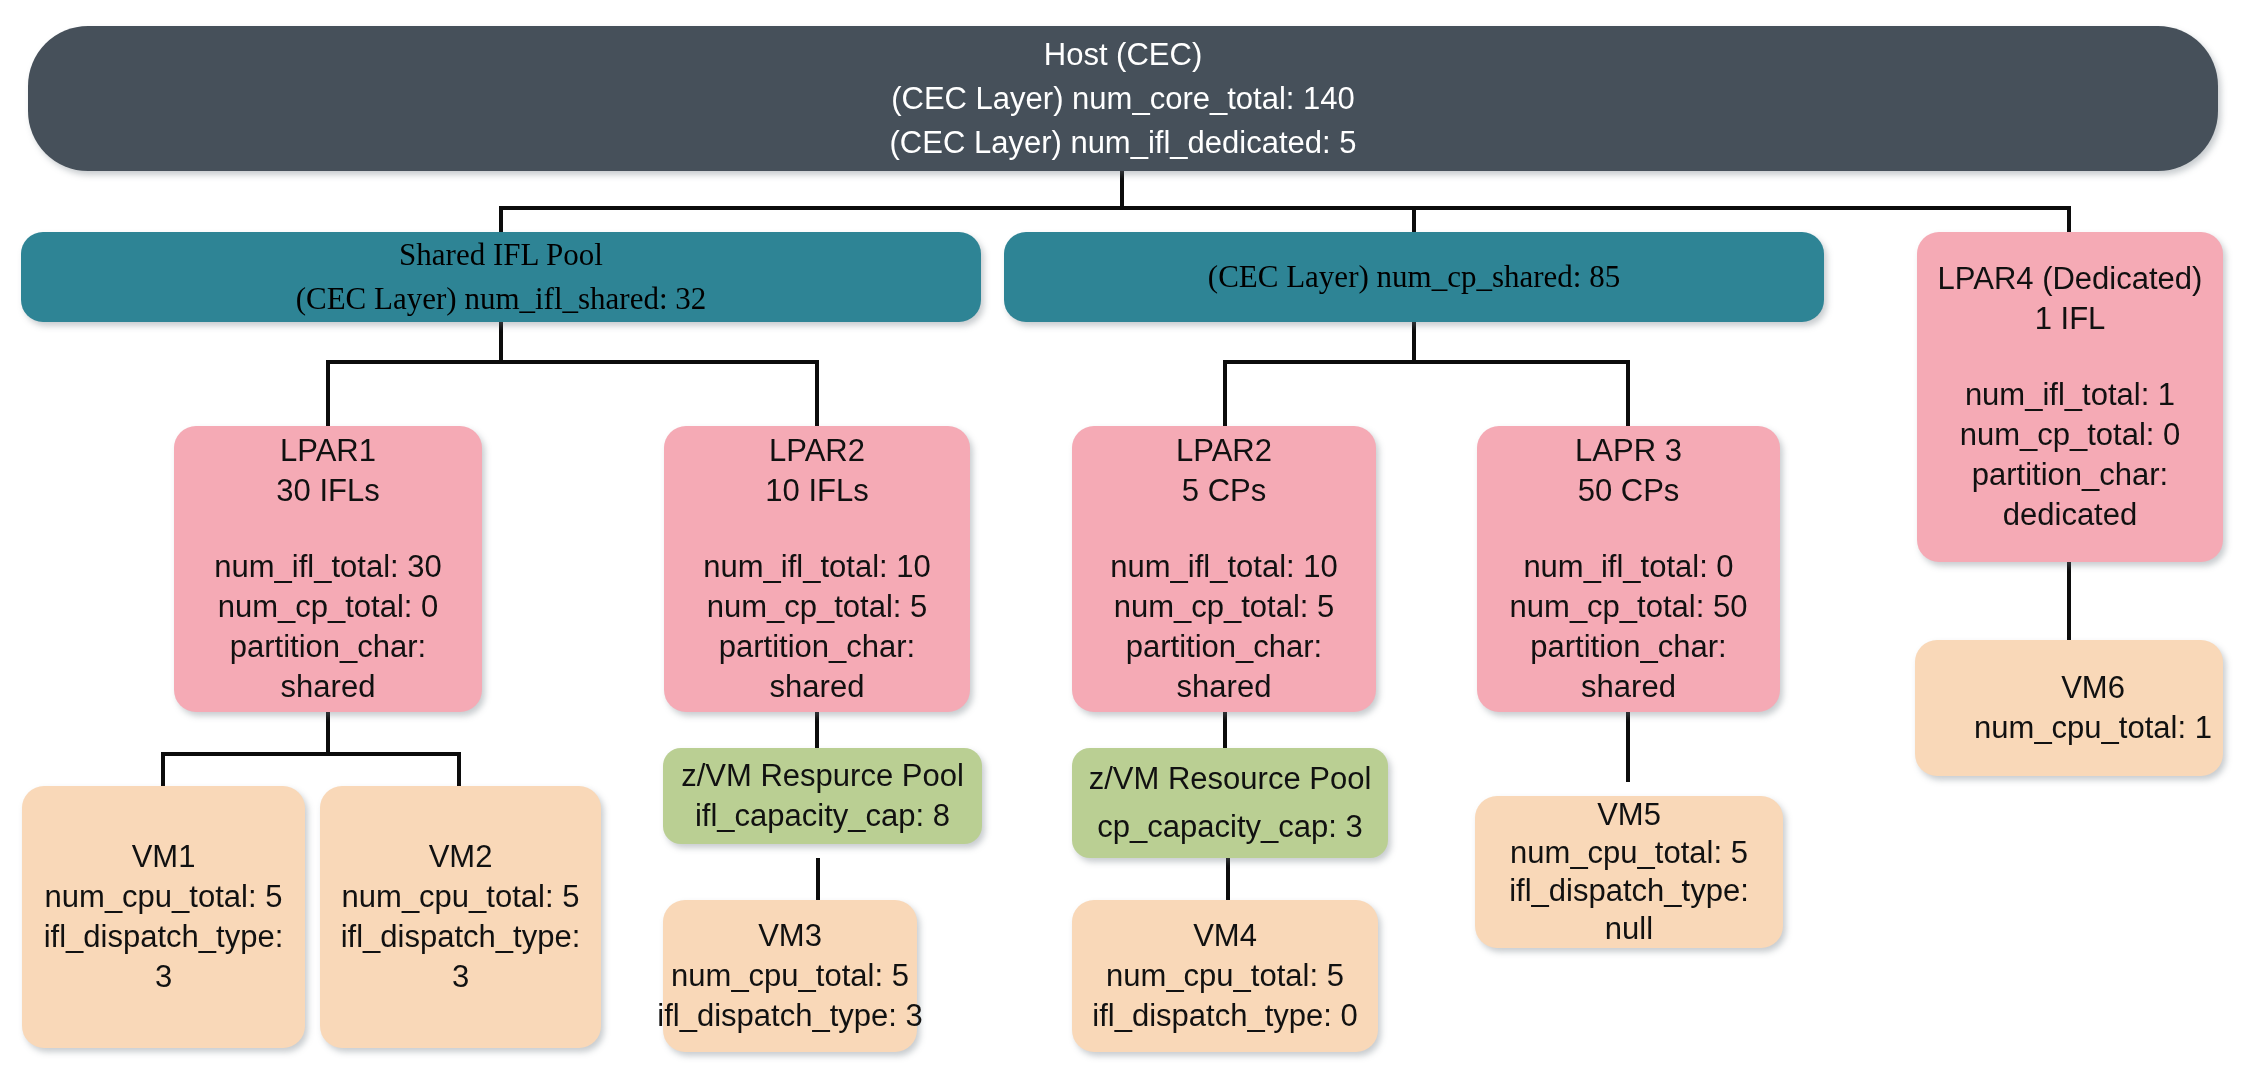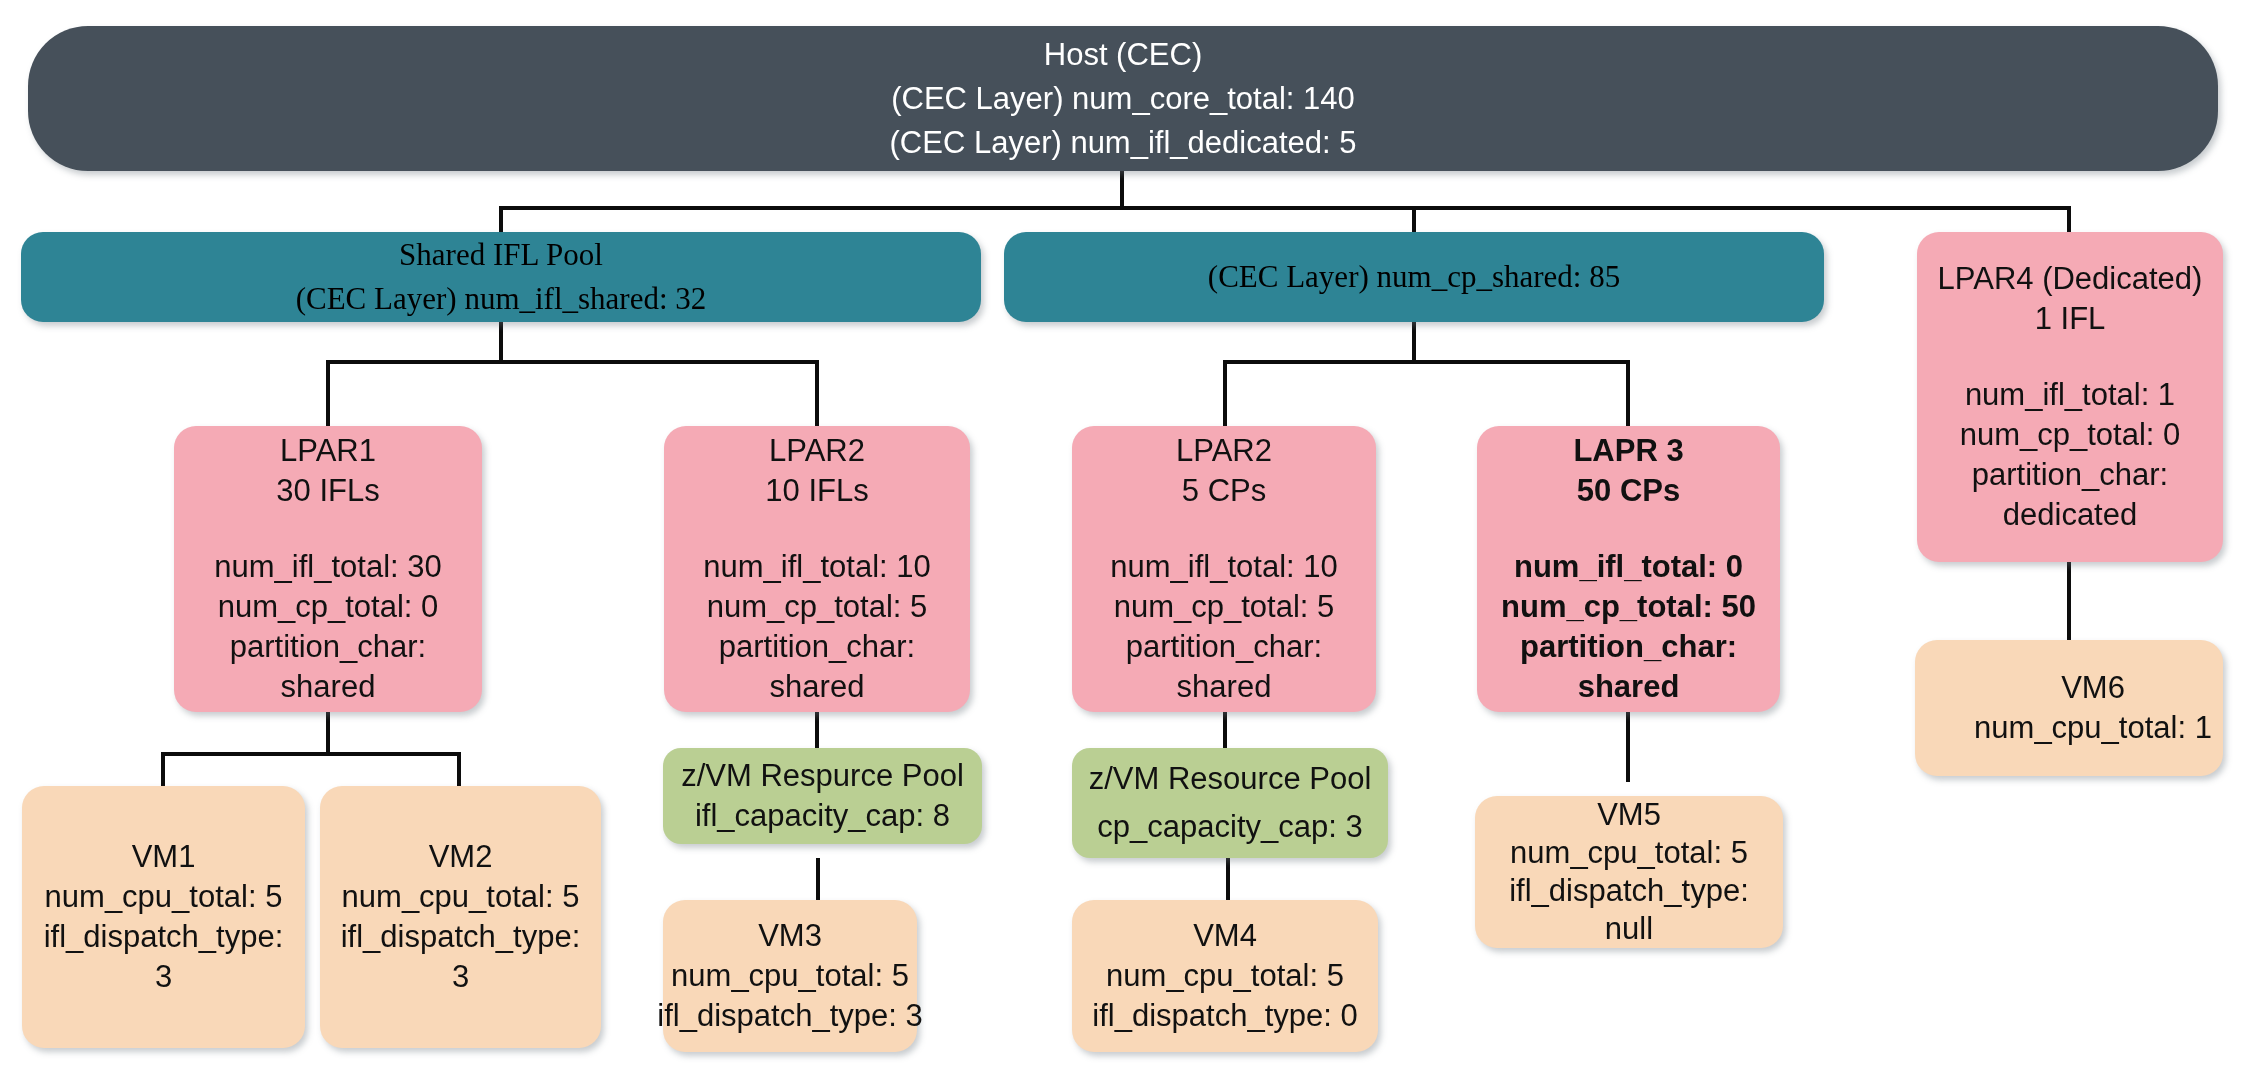--- a/index.html
+++ b/index.html
@@ -137,21 +137,21 @@
   <div class="node lpar" style="left:1072px;top:426px;width:304px;height:286px;">
     <div class="ln">LPAR2</div>
     <div class="ln">5 CPs</div>
     <div class="gap"></div>
     <div class="ln">num_ifl_total: 10</div>
     <div class="ln">num_cp_total: 5</div>
     <div class="ln">partition_char:</div>
     <div class="ln">shared</div>
   </div>
 
-  <div class="node lpar" style="left:1477px;top:426px;width:303px;height:286px;font-weight:bold;">
+  <div class="node lpar" style="left:1477px;top:426px;width:303px;height:286px;">
     <div class="ln">LAPR 3</div>
     <div class="ln">50 CPs</div>
     <div class="gap"></div>
     <div class="ln">num_ifl_total: 0</div>
     <div class="ln">num_cp_total: 50</div>
     <div class="ln">partition_char:</div>
     <div class="ln">shared</div>
   </div>
 
   <div class="node respool" style="left:663px;top:748px;width:319px;height:96px;">

